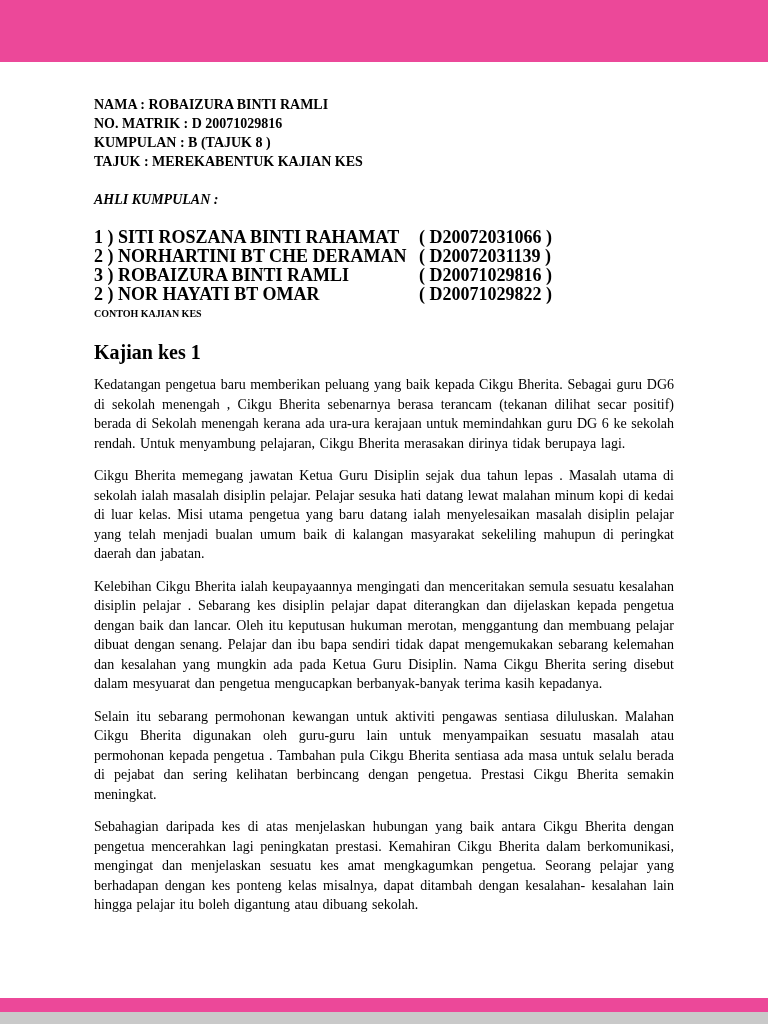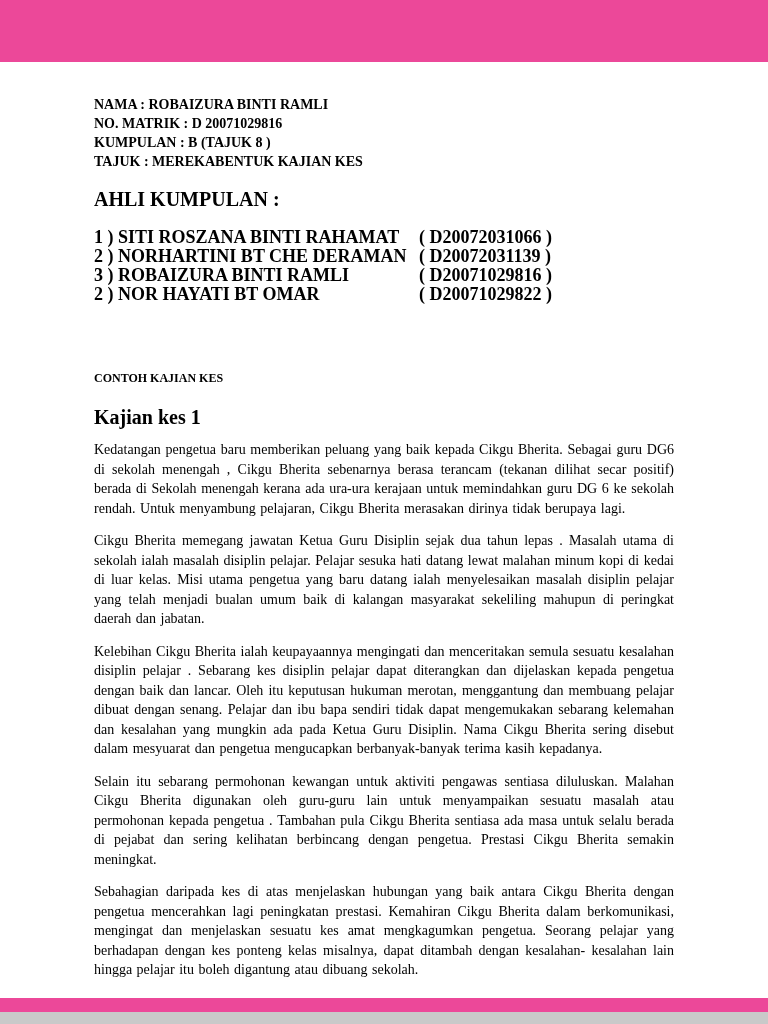--- a/index.html
+++ b/index.html
@@ -27,38 +27,38 @@
     overflow: hidden;
   }
   .hline {
     font-weight: bold;
     font-size: 14px;
     line-height: 19px;
     white-space: pre;
   }
   .group-heading {
     font-weight: bold;
-    font-size: 20px;
+    font-size: 14px;
     line-height: 19px;
     margin-top: 19px;
+    font-style: italic;
   }
   .members { margin-top: 19px; }
   .member-row {
     display: flex;
     font-weight: bold;
     font-size: 18px;
     line-height: 19px;
   }
   .member-name { width: 325px; white-space: pre; }
   .member-matric { white-space: pre; }
   .section-title {
     font-weight: bold;
-    font-size: 12px;
+    font-size: 10px;
     line-height: 19px;
-    margin-top: 65px;
   }
   .case-heading {
     font-weight: bold;
     font-size: 20px;
     line-height: 19px;
     margin-top: 20px;
   }
   .body-para {
     font-size: 14px;
     line-height: 19.5px;

